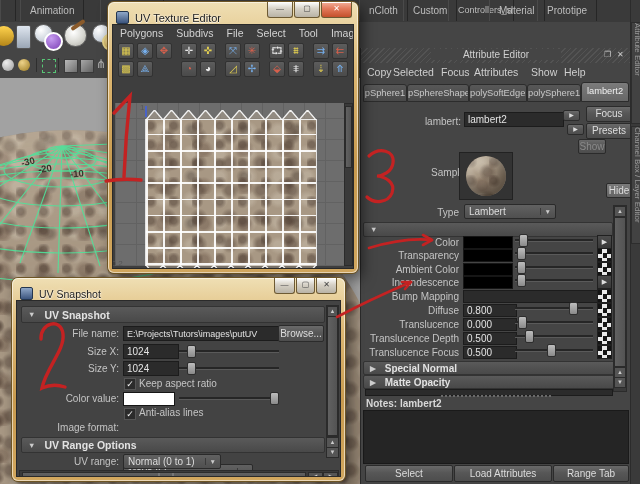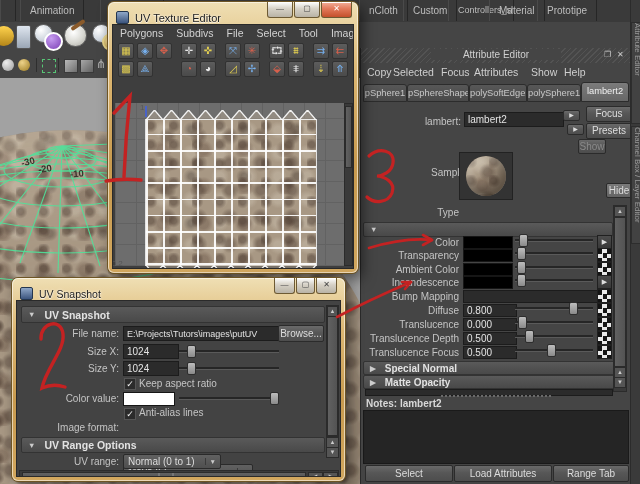--- a/index.html
+++ b/index.html
@@ -185,20 +185,24 @@
     <div class="mbtn" style="left:225px;top:75px;width:44px;height:14px;line-height:14px;">Presets</div>
     <div class="mbtn" style="left:217px;top:91px;width:26px;height:13px;line-height:13px;color:#8a8a8a;">Show</div>
     <div class="mbtn" style="left:245px;top:91px;width:24px;height:13px;line-height:13px;background:linear-gradient(#7b7b7b,#636363);margin-top:44px;">Hide</div>
 
     <span class="lb" style="right:166px;top:119px;">Sample</span>
     <div class="abs" style="left:98px;top:104px;width:52px;height:46px;background:#333;border:1px solid #222;">
       <div class="texture" style="position:absolute;left:6px;top:3px;width:40px;height:40px;border-radius:50%;box-shadow:inset -6px -8px 12px rgba(30,20,12,.55),inset 4px 5px 8px rgba(255,250,235,.4);"></div>
     </div>
 
     <span class="lb" style="right:172px;top:159px;">Type</span>
+    <div class="dd" style="left:103px;top:156px;width:82px;height:13px;">
+      <span>Lambert</span>
+      <span class="dda">▼</span>
+    </div>
 
     <div class="sech" style="left:2px;top:174px;width:236px;height:13px;">
       <span class="tri">▼</span>
     </div>
 
     <span class="attr-label" style="top:189px;">Color</span>
     <div class="swatch" style="left:102px;top:188px;width:48px;height:11px;"></div>
     <div class="slider" style="left:154px;top:186px;width:78px;">
         <div class="groove"></div>
         <div class="handle" style="left:4px;"></div>

